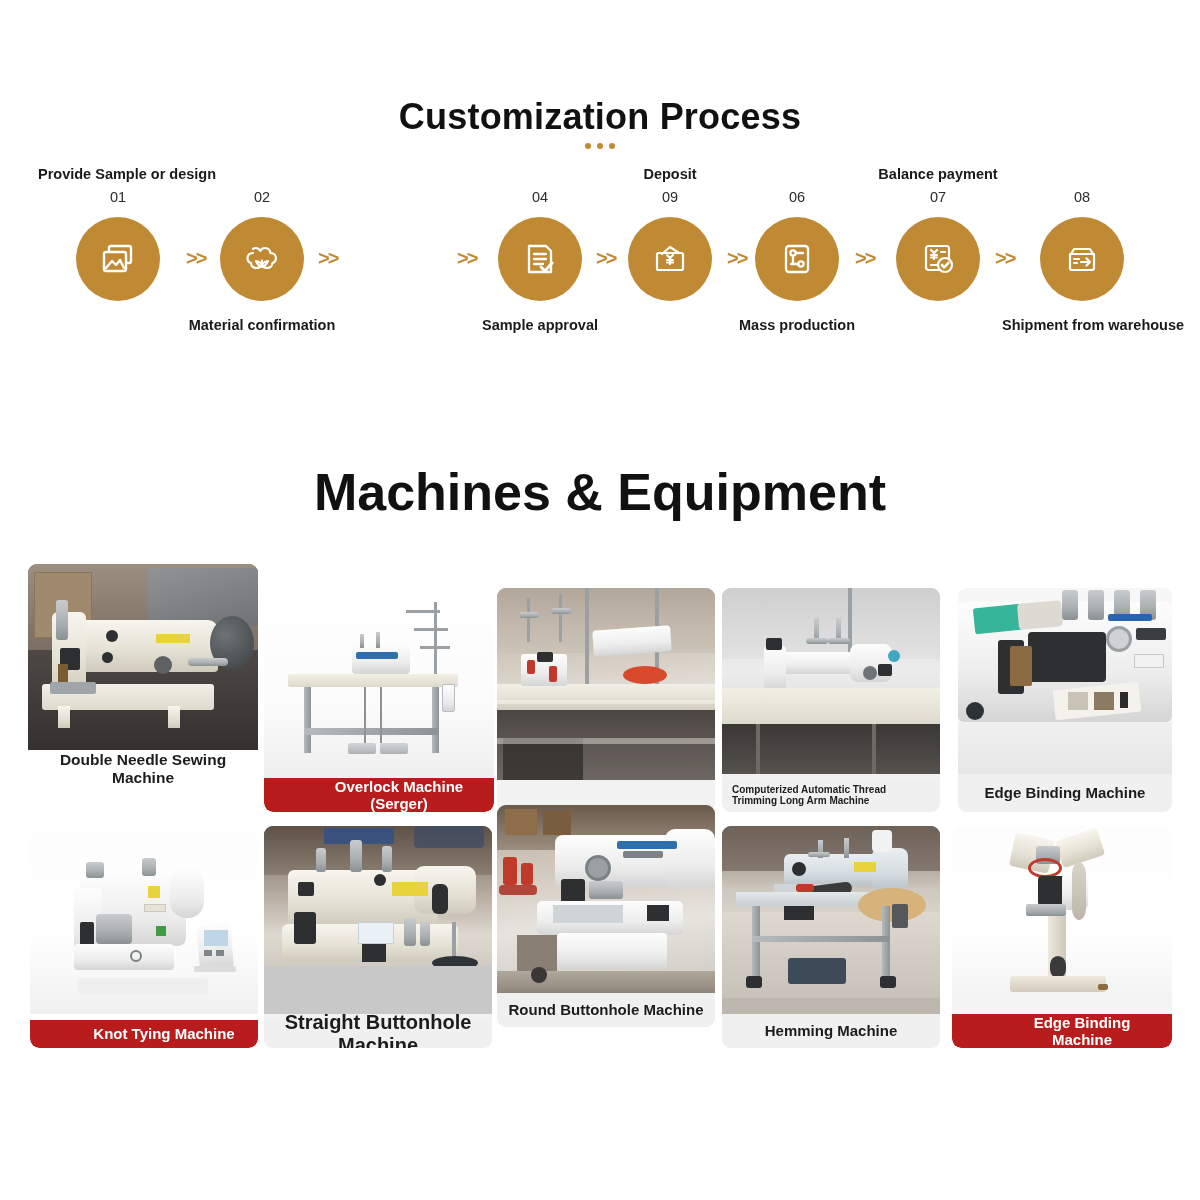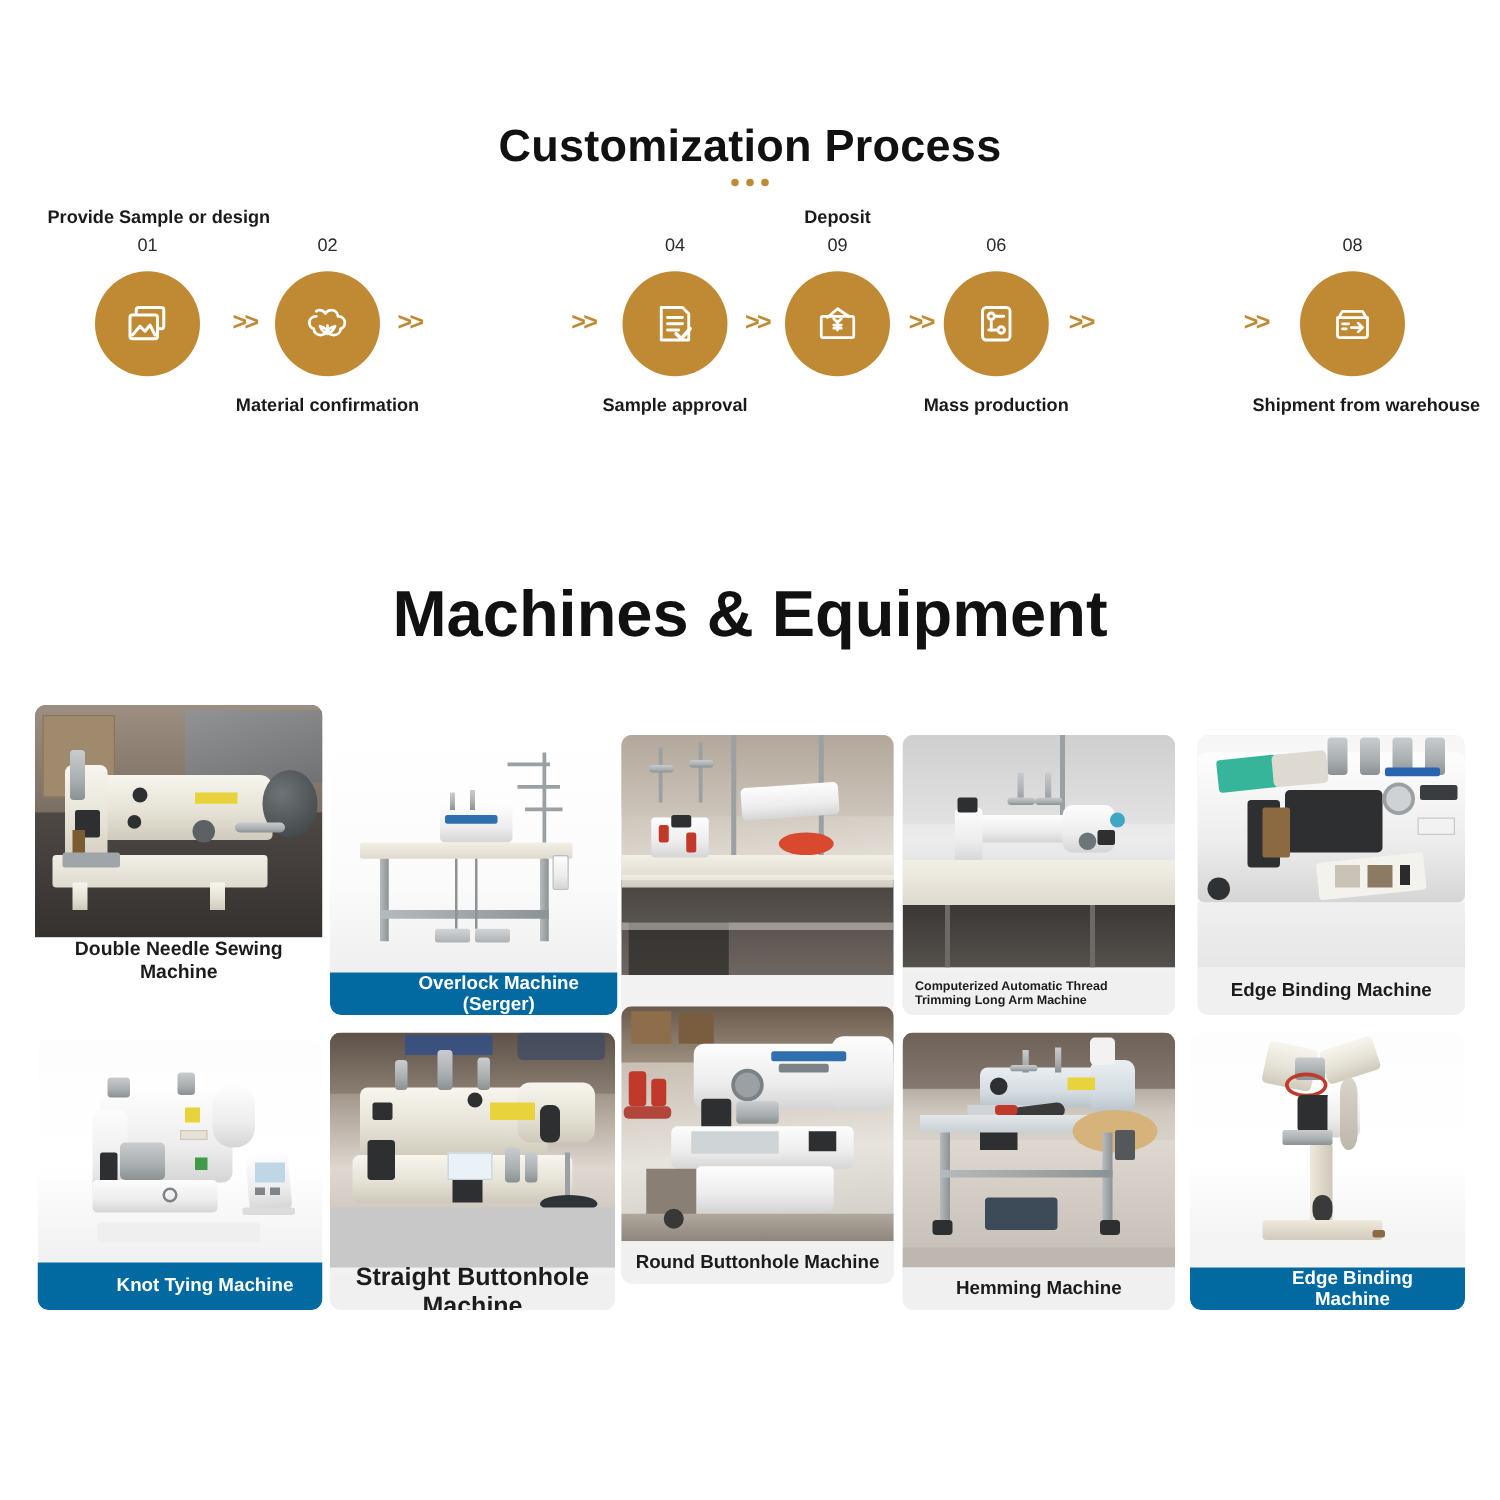--- a/index.html
+++ b/index.html
@@ -75,21 +75,21 @@
     overflow: hidden;
   }
   .tile .photo .scene { position: absolute; inset: 0; }
   .tile .cap {
     position: absolute; left: 0; right: 0; bottom: 0;
     display: flex; align-items: center;
     font-weight: bold; line-height: 1.15;
   }
   .cap.light { background: #f0f0f0; color: #1c1c1c; }
   .cap.plain { background: #ffffff; color: #1c1c1c; }
-  .cap.dark  { background: #0369a1; color: #ffffff; padding-left: 40px; }
+  .cap.dark  { background: #b91c1c; color: #ffffff; padding-left: 40px; }
   .cap.center { justify-content: center; text-align: center; }
   .cap.left   { justify-content: flex-start; text-align: left; }
   .cap .txt { padding: 0 10px; }
 
   
   .bg-warehouse { background: linear-gradient(165deg,#8d8178 0%,#6e6159 38%,#57504b 70%,#3e3a37 100%); }
   .bg-studio    { background: linear-gradient(180deg,#ffffff 0%,#fbfbfb 62%,#efefef 100%); }
   .bg-factory   { background: linear-gradient(175deg,#b9aca0 0%,#cfc6bb 30%,#e7e3dd 62%,#cdc8c2 100%); }
   .bg-grayroom  { background: linear-gradient(180deg,#d9d9d9 0%,#ececec 45%,#c9c9c9 100%); }
   .bg-whiteroom { background: linear-gradient(180deg,#f6f6f6 0%,#ffffff 50%,#e9e9e9 100%); }
@@ -196,20 +196,36 @@
             <path d="M20 15h7" stroke-linecap="round"></path>
             <circle cx="25" cy="26" r="2.6"></circle>
             <path d="M15 26h7" stroke-linecap="round"></path>
             <path d="M17 18v8" stroke-linecap="round"></path>
           </svg>
         </span>
       </div>
     </div>
     <div class="arrow" style="left:855px">&gt;&gt;</div>
 
+    <div class="step up" style="left:868px">
+      <div class="cap">Balance payment</div>
+      <div class="num">07</div>
+      <div class="circ">
+        <span>
+          <svg width="42" height="42" viewBox="0 0 42 42" fill="none" stroke="#fff" stroke-width="2.2">
+            <rect x="9" y="8" width="23" height="24" rx="2.5"></rect>
+            <path d="M17 15l-3-3m3 3l3-3m-3 3v6m-3-4h6m-6 2.5h6" stroke-linecap="round"></path>
+            <path d="M24 14h4" stroke-linecap="round"></path>
+            <path d="M14 27h6" stroke-linecap="round"></path>
+            <circle cx="28" cy="27" r="7" fill="#c08a35"></circle>
+            <path d="M25 27l2.2 2.4 4.2-4.6" stroke-linecap="round" stroke-linejoin="round" stroke-width="2.6"></path>
+          </svg>
+        </span>
+      </div>
+    </div>
     <div class="arrow" style="left:995px">&gt;&gt;</div>
 
     <div class="step dn" style="left:1012px">
       <div class="cap">Shipment from warehouse</div>
       <div class="num">08</div>
       <div class="circ">
         <span>
           <svg width="44" height="44" viewBox="0 0 44 44" fill="none" stroke="#fff" stroke-width="2.2">
             <path d="M11 17l3-5h16l3 5" stroke-linejoin="round" stroke-linecap="round"></path>
             <path d="M10 17h24v14a2 2 0 01-2 2H12a2 2 0 01-2-2z" stroke-linejoin="round"></path>
@@ -381,21 +397,21 @@
           <div class="sh" style="left:126px;top:94px;width:10px;height:10px;background:#3f9b46"></div>
           <div class="sh" style="left:100px;top:118px;width:12px;height:12px;border:2px solid #7d8285;border-radius:50%"></div>
           <div class="sh body-white" style="left:168px;top:92px;width:34px;height:44px;border-radius:4px;transform:rotate(-5deg)"></div>
           <div class="sh" style="left:174px;top:98px;width:24px;height:16px;background:#bfd6e6"></div>
           <div class="sh" style="left:174px;top:118px;width:8px;height:6px;background:#7f8588"></div>
           <div class="sh" style="left:186px;top:118px;width:8px;height:6px;background:#7f8588"></div>
           <div class="sh" style="left:164px;top:134px;width:42px;height:6px;background:#dcdcdc;border-radius:2px"></div>
           <div class="sh" style="left:48px;top:146px;width:130px;height:16px;background:#ececec;opacity:.7;border-radius:3px"></div>
         </div>
       </div>
-      <div class="cap dark center" style="height:38px;font-size:15px;border-radius:0 0 9px 9px">
+      <div class="cap dark center" style="height:28px;font-size:15px;border-radius:0 0 9px 9px">
         <span class="txt">Knot Tying Machine</span>
       </div>
     </div>
 
     <div class="tile" style="left:264px; top:826px; width:228px; height:222px;">
       <div class="photo" style="height:188px">
         <div class="scene bg-shopfloor">
           <div class="sh" style="left:0;top:0;width:100%;height:26%;background:linear-gradient(180deg,#5d5148,#8b7f73)"></div>
           <div class="sh" style="left:60px;top:2px;width:70px;height:16px;background:#2f4f8a;opacity:.8"></div>
           <div class="sh" style="left:150px;top:0;width:70px;height:22px;background:#3a4a64;opacity:.7;border-radius:4px"></div>

